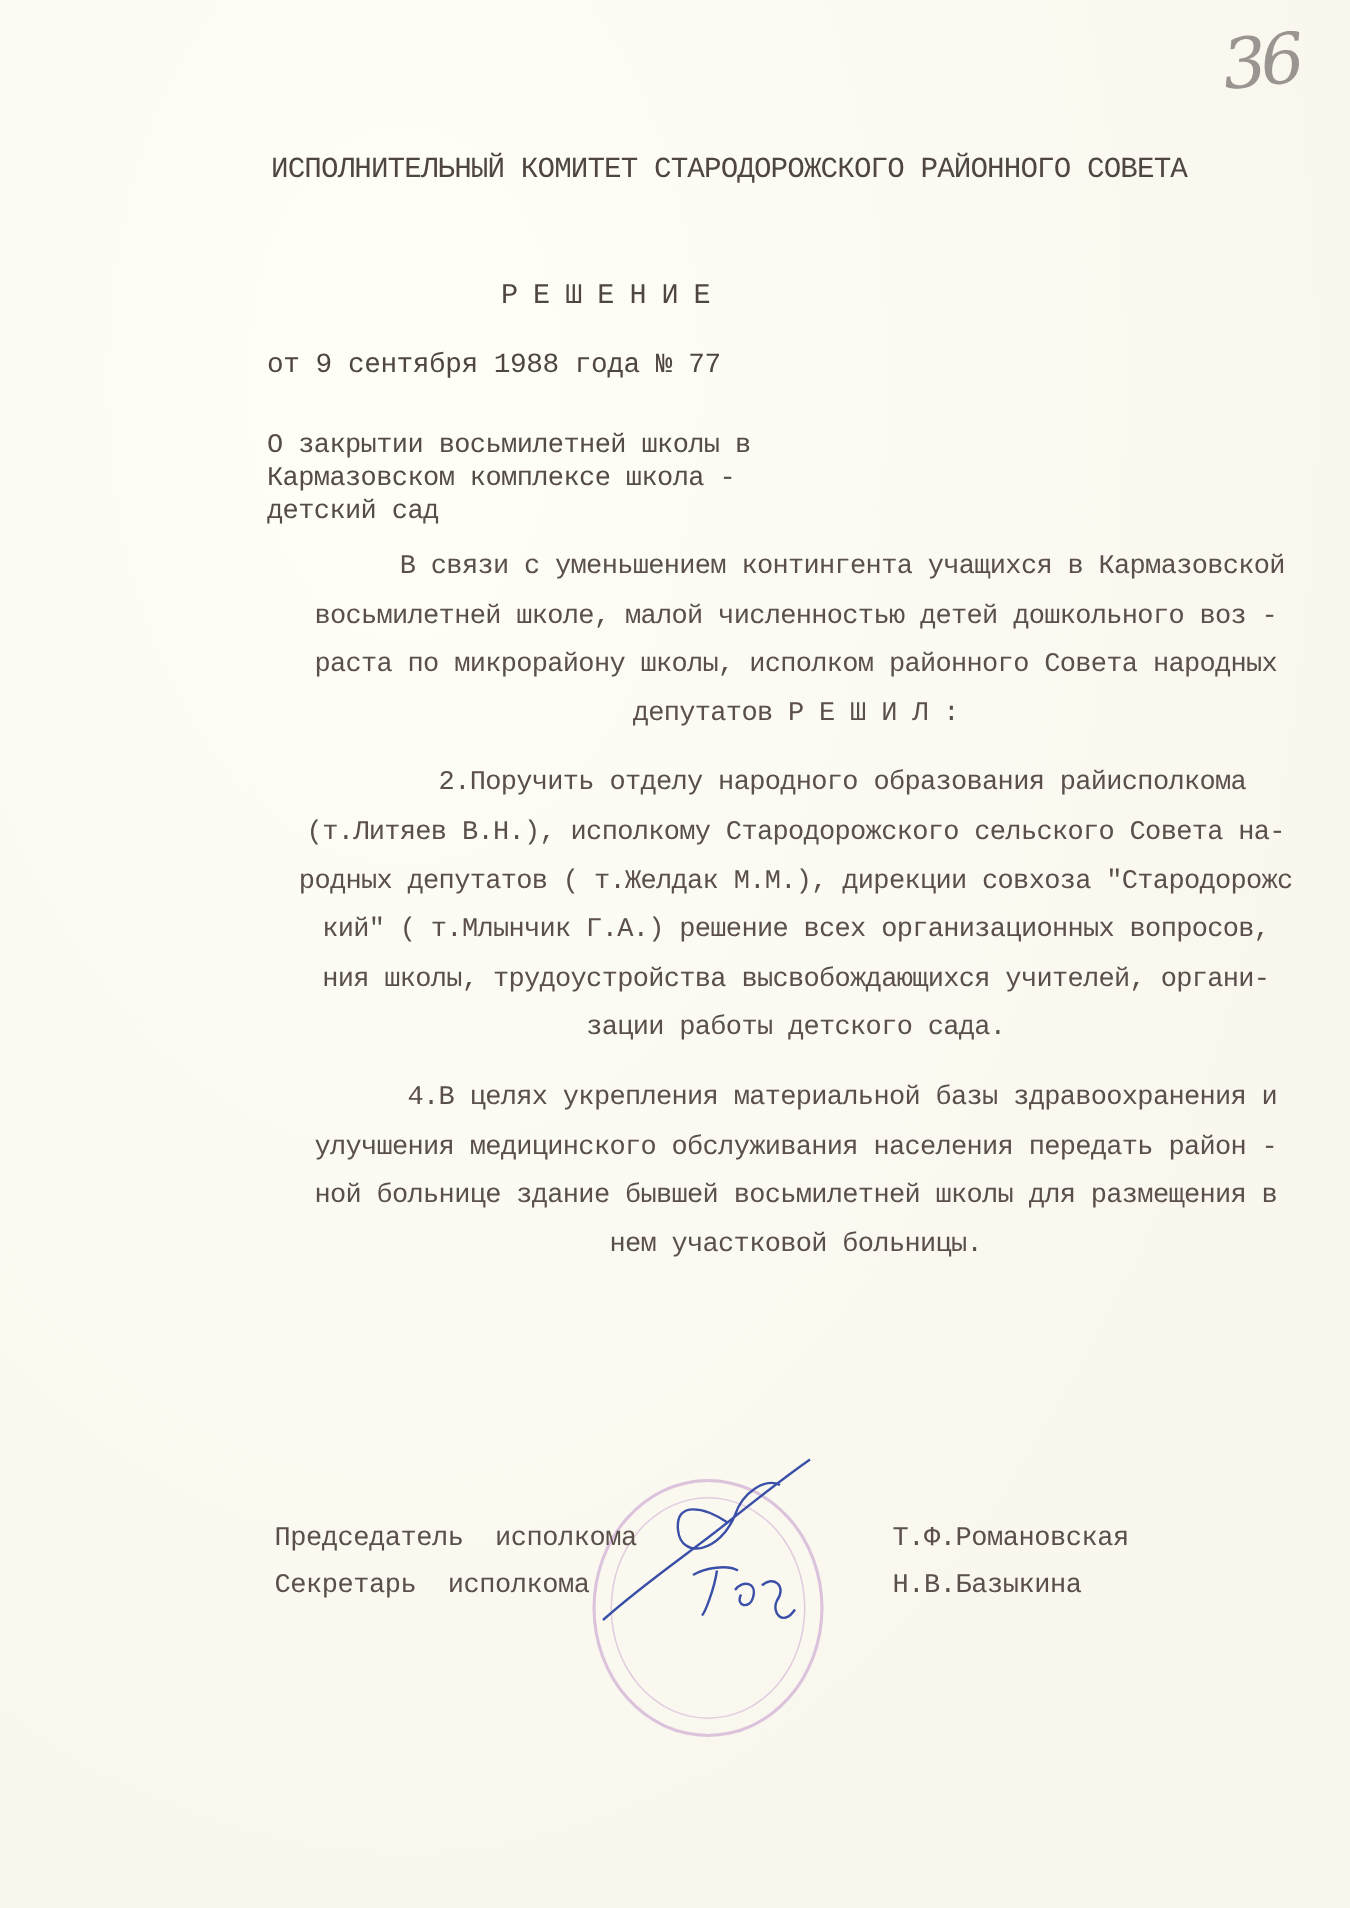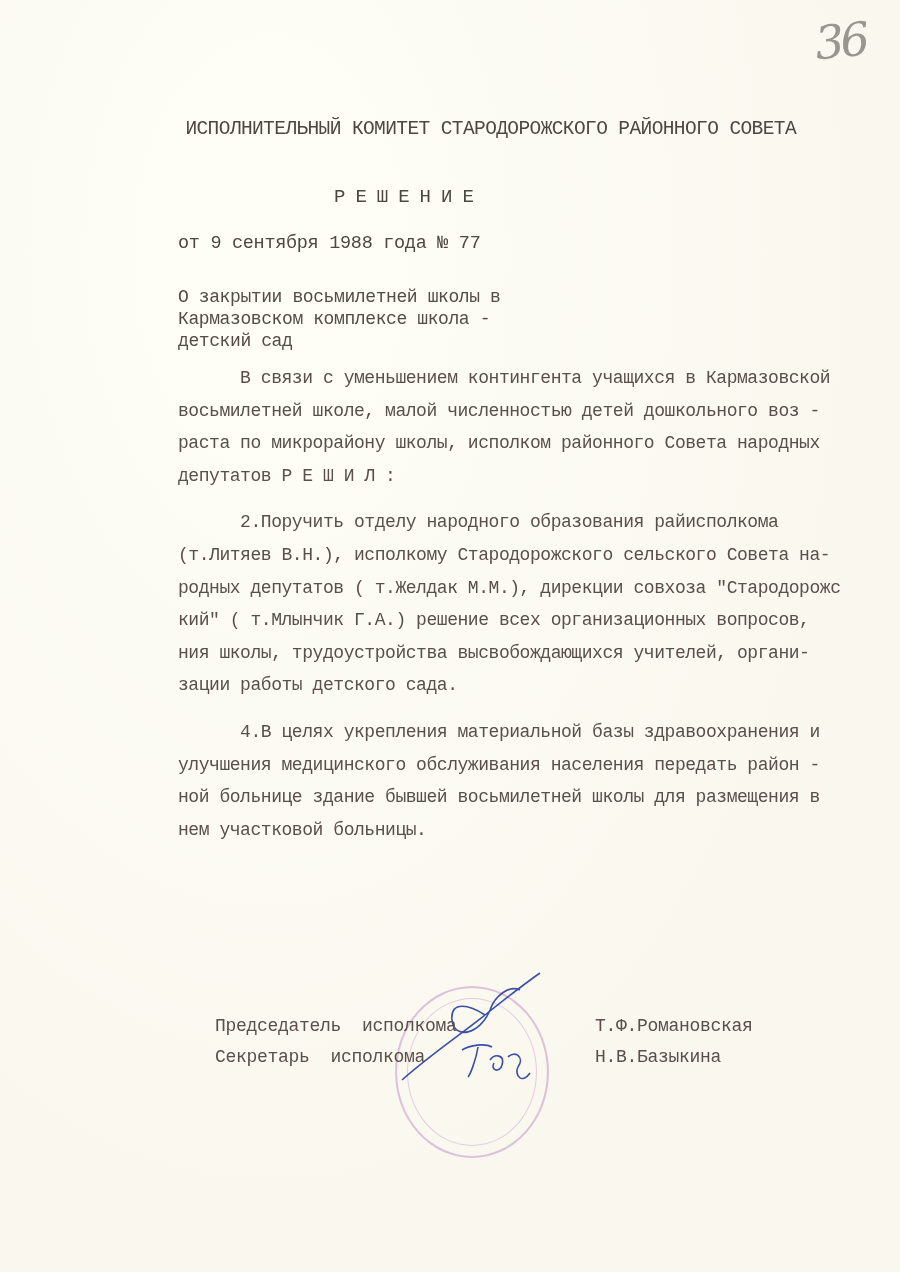--- a/index.html
+++ b/index.html
@@ -20,47 +20,47 @@
     position:absolute; left:815px; top:14px;
     font-family:"DejaVu Serif",serif; font-style:italic;
     font-size:46px; color:#9a9590; letter-spacing:-4px;
     transform:rotate(-6deg);
   }
   .header {
     position:absolute; left:176px; top:100px; width:620px;
     font-size:19.5px; line-height:27px; color:#4f4642;
     text-align:center; letter-spacing:-0.6px;
   }
-  .header .l1 { display:block; text-align:right;margin-top:16px; }
+  .header .l1 { display:block; text-align:center; }
   .header .l2 { display:block; margin-left:-60px; }
   .title {
     position:absolute; left:334px; top:186px;
     font-size:19px; letter-spacing:10px; color:#4f4642;
   }
   .date {
     position:absolute; left:178px; top:233px;
     font-size:18.5px; color:#4f4642; letter-spacing:-0.3px;
   }
   .subject {
     position:absolute; left:178px; top:286px;
     font-size:18px; line-height:22px; color:#554b47; letter-spacing:-0.4px;
   }
   .subject div { white-space:pre; }
   .body {
     position:absolute; left:178px; top:362px; width:705px;
     font-size:18px; line-height:32.6px; color:#5a4f4a; letter-spacing:-0.45px;
   }
-  .body .line { white-space:pre; display:block; }
+  .body .line { white-space:pre; display:block;text-align:center; }
   .body .gap { height:7px; }
   .signatures {
     position:absolute; left:183px; top:1011px;
     font-size:18px; line-height:31px; color:#5a4f4a; letter-spacing:-0.3px;
   }
   .sig-row { position:relative; height:31px; }
-  .sig-role { position:absolute; left:0; white-space:pre;margin-left:32px; }
+  .sig-role { position:absolute; left:0; white-space:pre; }
   .sig-name { position:absolute; left:412px; white-space:pre; }
   .stamp {
     position:absolute; left:395px; top:986px; width:150px; height:168px;
     border-radius:50%;
     border:2px solid rgba(190,140,200,0.55);
     box-shadow: inset 0 0 0 10px rgba(250,248,239,1), inset 0 0 0 11px rgba(190,140,200,0.45);
     opacity:0.9;
   }
   .signature-svg { position:absolute; left:390px; top:965px; }
 </style>

